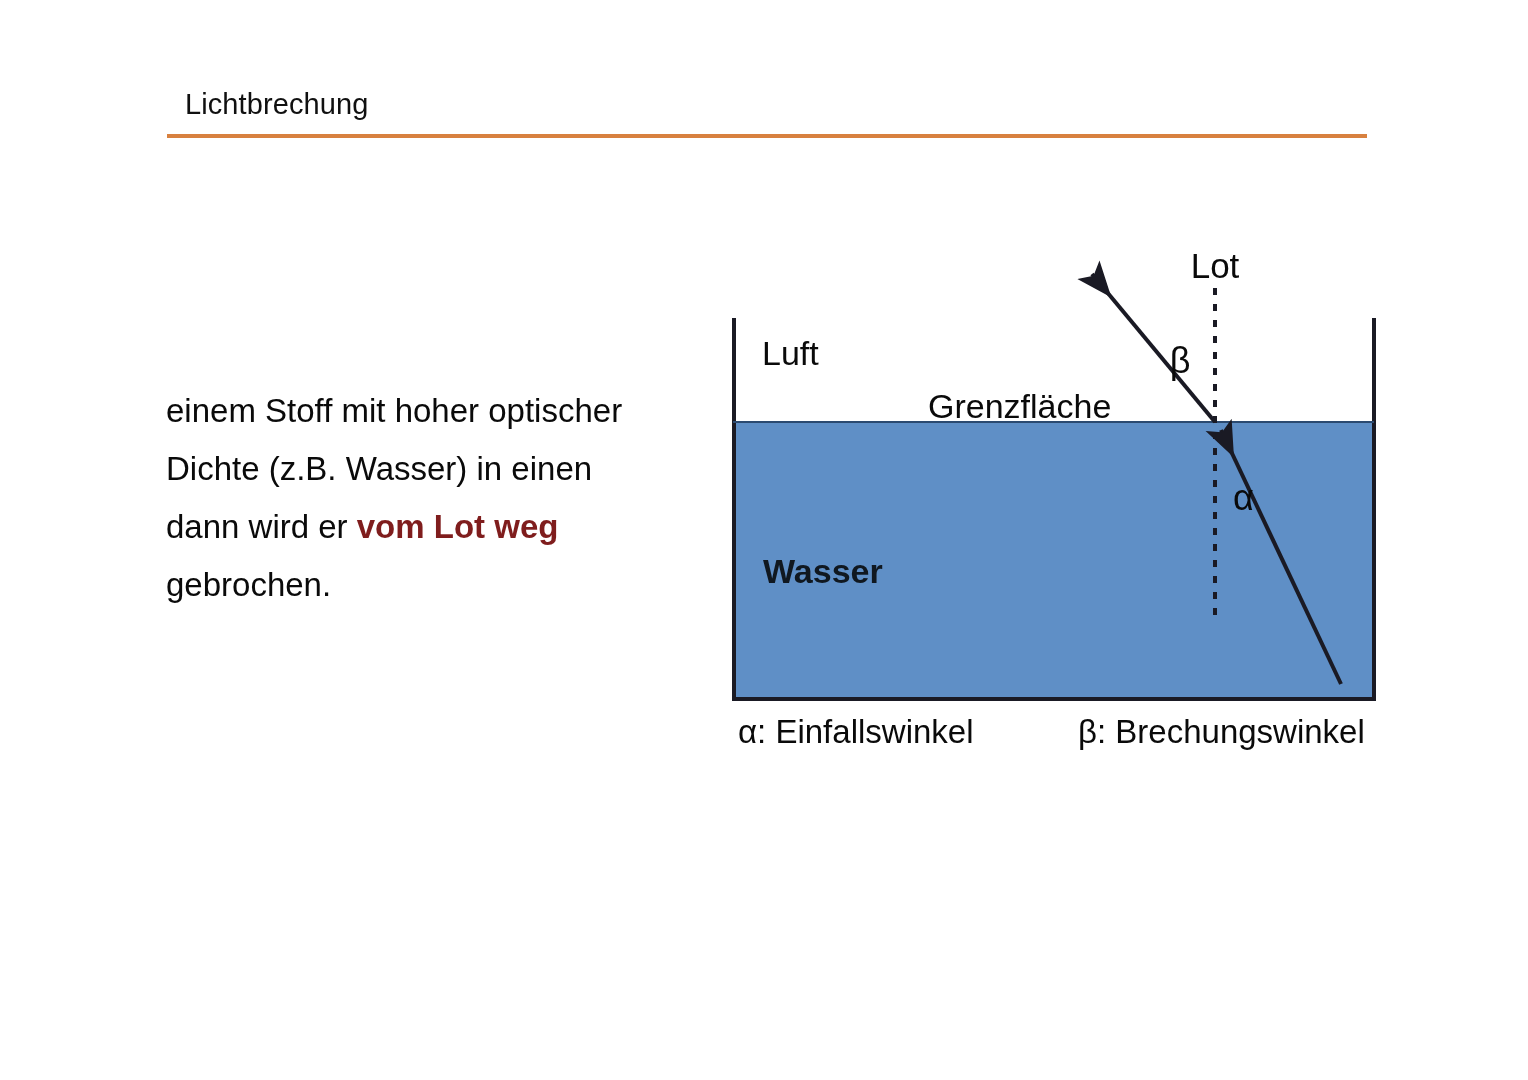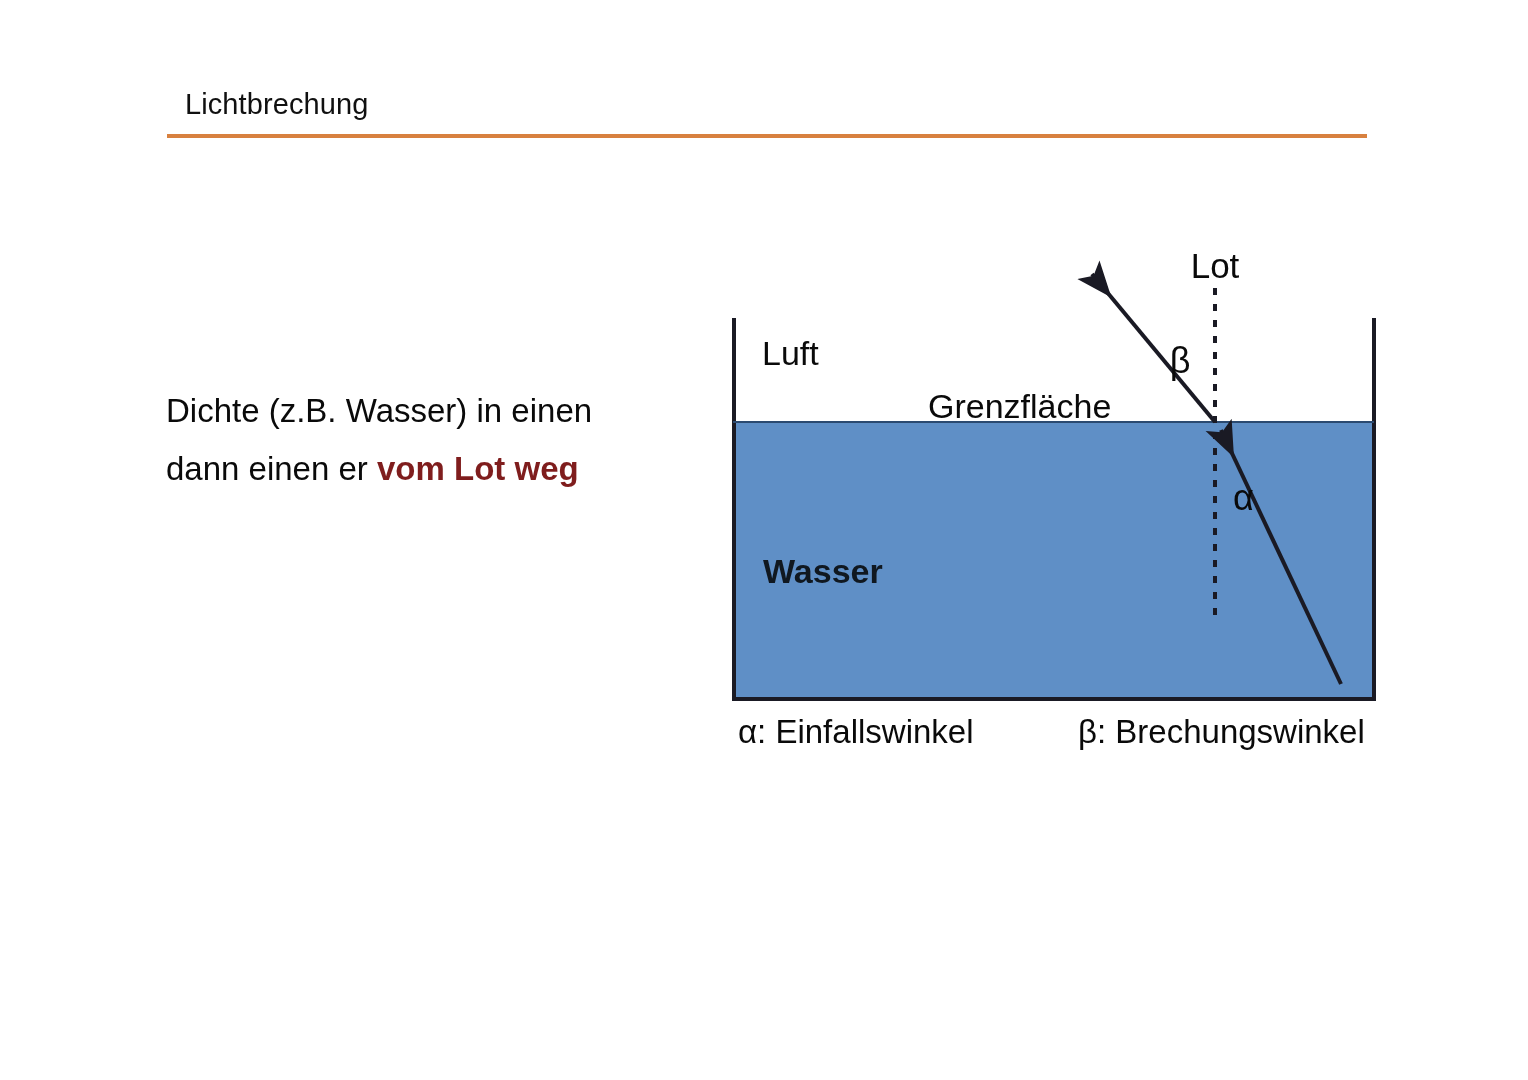--- a/index.html
+++ b/index.html
@@ -85,22 +85,24 @@
 <body>
 
 <div class="slide">
 
   <div class="title-block">
     <div class="title-text">Lichtbrechung</div>
     <div class="title-rule"></div>
   </div>
 
   <div class="body-text">
+    <div>einem Stoff mit hoher optischer</div>
     <div>Dichte (z.B. Wasser) in einen</div>
-    <div><span>dann einen er </span><span class="em-red">vom Lot weg</span></div>
+    <div><span>dann wird er </span><span class="em-red">vom Lot weg</span></div>
+    <div>gebrochen.</div>
   </div>
 
   <div class="figure">
     <svg width="720" height="540" viewBox="0 0 720 540" xmlns="http://www.w3.org/2000/svg">
       <defs>
         <marker id="arrowUpLeft" markerWidth="9" markerHeight="9" refX="7.6" refY="4.5" orient="auto" markerUnits="strokeWidth">
           <path d="M0,4.5 L9,0.9 L7.0,4.5 L9,8.1 Z" fill="#1A1A24"></path>
         </marker>
       </defs>
 

